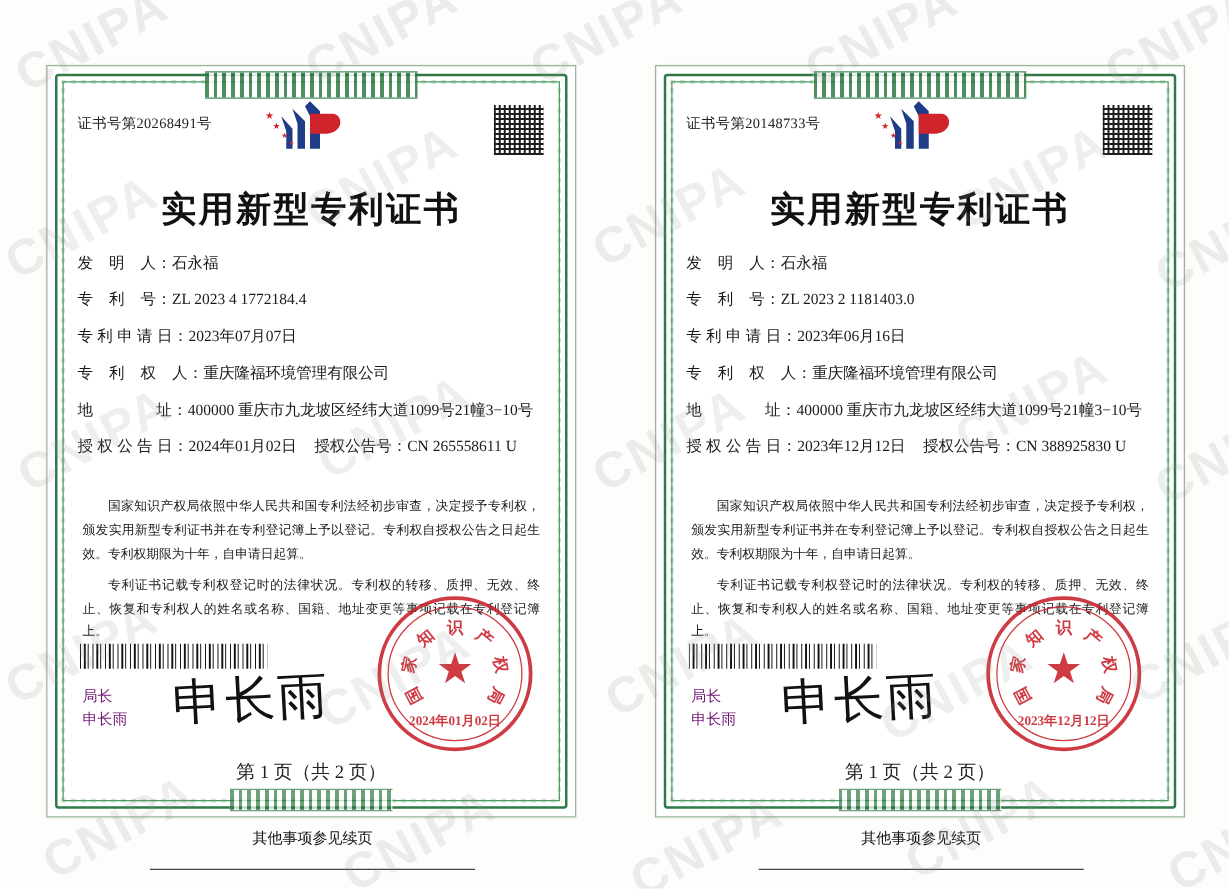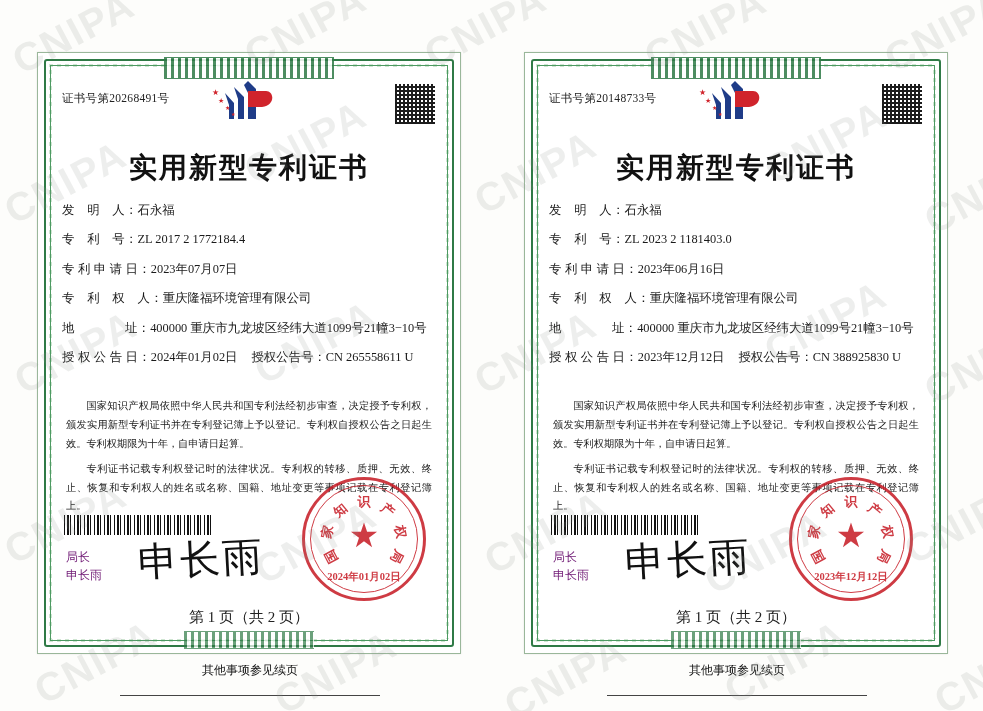--- a/index.html
+++ b/index.html
@@ -361,21 +361,21 @@
           </svg>
         </div>
 
         <div class="title">实用新型专利证书</div>
 
         <div class="fields">
           <div class="field">
             <span class="flabel">发　明　人：</span><span class="fvalue">石永福</span>
           </div>
           <div class="field">
-            <span class="flabel">专　利　号：</span><span class="fvalue">ZL 2017 2 1772184.4</span>
+            <span class="flabel">专　利　号：</span><span class="fvalue">ZL 2023 4 1772184.4</span>
           </div>
           <div class="field">
             <span class="flabel">专 利 申 请 日：</span><span class="fvalue">2023年07月07日</span>
           </div>
           <div class="field">
             <span class="flabel">专　利　权　人：</span><span class="fvalue">重庆隆福环境管理有限公司</span>
           </div>
           <div class="field">
             <span class="flabel">地　　　　址：</span><span class="fvalue">400000 重庆市九龙坡区经纬大道1099号21幢3−10号</span>
           </div>

